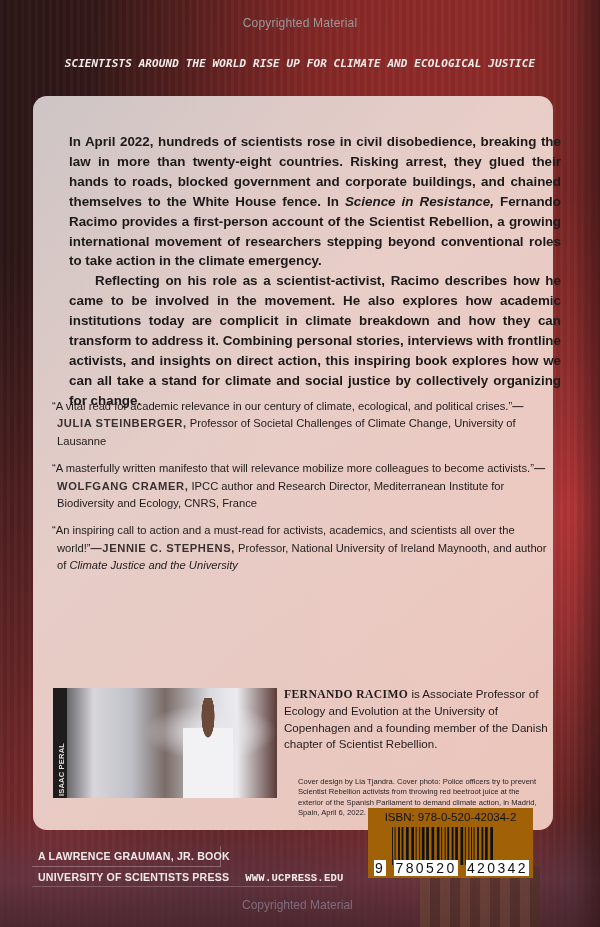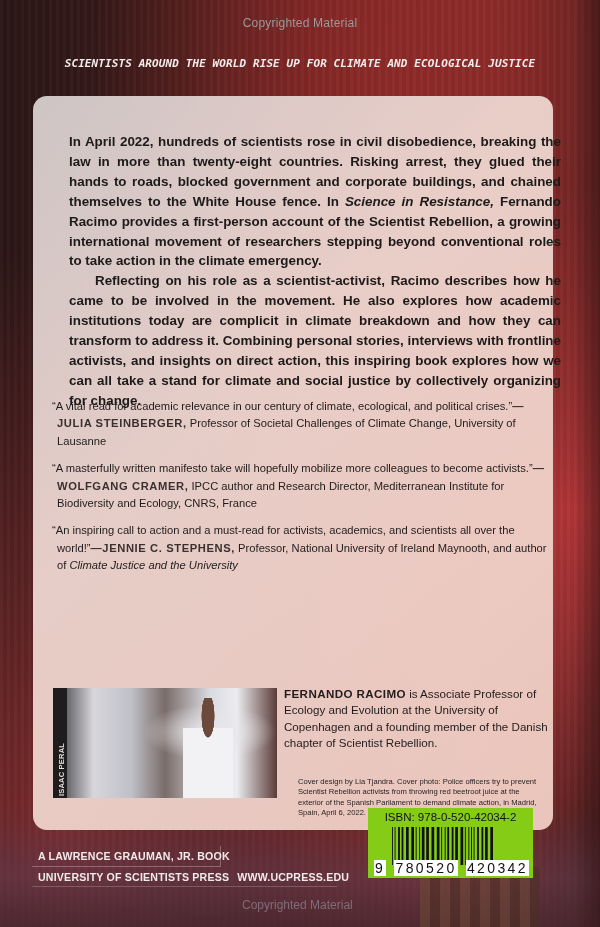--- a/index.html
+++ b/index.html
@@ -76,28 +76,28 @@
   }
   .photo-credit span {
     position: absolute; left: 1px; bottom: 2px;
     transform-origin: left bottom; transform: rotate(-90deg) translate(0, 12px);
     font-size: 7.5px; font-weight: bold; color: #e8e0dc; white-space: nowrap; letter-spacing: 0.2px;
   }
   .author-bio {
     position: absolute; left: 284px; top: 686px; width: 270px;
     font-size: 11.6px; line-height: 16.3px; color: #221c1c; margin: 0;
   }
-  .author-name { font-weight: bold; letter-spacing: 0.4px; }
+  .author-name { font-weight: bold; letter-spacing: 0.4px; font-family: Liberation Serif, serif; }
   .cover-credit {
     position: absolute; left: 284px; top: 763px; width: 240px;
     font-size: 7.6px; line-height: 10.4px; color: #2a2222; margin: 14px;
   }
   .isbn-box {
     position: absolute; left: 368px; top: 808px; width: 165px; height: 70px;
-    background: #84cc16;
+    background: #a16207;
   }
   .isbn-text {
     position: absolute; top: 3px; left: 0; right: 0; text-align: center;
     font-size: 11.5px; color: #111;
   }
   .barcode {
     position: absolute; left: 22px; top: 19px; width: 134px; height: 38px;
   }
   .barcode-digits {
     position: absolute; left: 6px; right: 4px; bottom: 2px; display: flex; justify-content: space-between;
@@ -109,21 +109,21 @@
     font-size: 10.6px; font-weight: bold; color: #f2eaea; letter-spacing: 0.2px;
   }
   .imprint-line {
     position: absolute; left: 32px; top: 846px; width: 188px; height: 20px;
     border-bottom: 1px solid rgba(255,255,255,0.28); border-right: 1px solid rgba(255,255,255,0.28);
   }
   .press {
     position: absolute; left: 38px; top: 871px;
     font-size: 10.6px; font-weight: bold; color: #f2eaea; letter-spacing: 0.2px;
   }
-  .press .url { margin-left: 8px; }
+  .press .url { margin-left: 16px; font-family: Liberation Mono, monospace; }
   .press-line {
     position: absolute; left: 32px; top: 866px; width: 305px; height: 20px;
     border-bottom: 1px solid rgba(255,255,255,0.2);
   }
   .right-edge {
     position: absolute; right: 0; top: 0; width: 26px; height: 927px;
     background: linear-gradient(90deg, rgba(60,20,20,0) 0%, rgba(50,18,18,0.55) 100%);
   }
 </style>
 </head>
@@ -140,21 +140,21 @@
 
 <div class="panel"></div>
 
 <div class="blurb">
   <p><span>In April 2022, hundreds of scientists rose in civil disobedience, breaking the law in more than twenty-eight countries. Risking arrest, they glued their hands to roads, blocked government and corporate buildings, and chained themselves to the White House fence. In </span><em>Science in Resistance,</em><span> Fernando Racimo provides a first-person account of the Scientist Rebellion, a growing international movement of researchers stepping beyond conventional roles to take action in the climate emergency.</span></p>
   <p>Reflecting on his role as a scientist-activist, Racimo describes how he came to be involved in the movement. He also explores how academic institutions today are complicit in climate breakdown and how they can transform to address it. Combining personal stories, interviews with frontline activists, and insights on direct action, this inspiring book explores how we can all take a stand for climate and social justice by collectively organizing for change.</p>
 </div>
 
 <div class="quotes">
   <p class="quote"><span>“A vital read for academic relevance in our century of climate, ecological, and political crises.”</span><span class="q-name">—JULIA STEINBERGER,</span><span> Professor of Societal Challenges of Climate Change, University of Lausanne</span><span class="q-em"></span></p>
-  <p class="quote"><span>“A masterfully written manifesto take will hopefully mobilize more colleagues to become activists.”</span><span class="q-name">—WOLFGANG CRAMER,</span><span> IPCC author and Research Director, Mediterranean Institute for Biodiversity and Ecology, CNRS, France</span><span class="q-em"></span></p>
+  <p class="quote"><span>“A masterfully written manifesto that will relevance mobilize more colleagues to become activists.”</span><span class="q-name">—WOLFGANG CRAMER,</span><span> IPCC author and Research Director, Mediterranean Institute for Biodiversity and Ecology, CNRS, France</span><span class="q-em"></span></p>
   <p class="quote"><span>“An inspiring call to action and a must-read for activists, academics, and scientists all over the world!”</span><span class="q-name">—JENNIE C. STEPHENS,</span><span> Professor, National University of Ireland Maynooth, and author of </span><span class="q-em">Climate Justice and the University</span></p>
 </div>
 
 <div class="photo">
   <div class="person"></div>
 </div>
 <div class="photo-credit">
   <span>ISAAC PERAL</span>
 </div>
 

